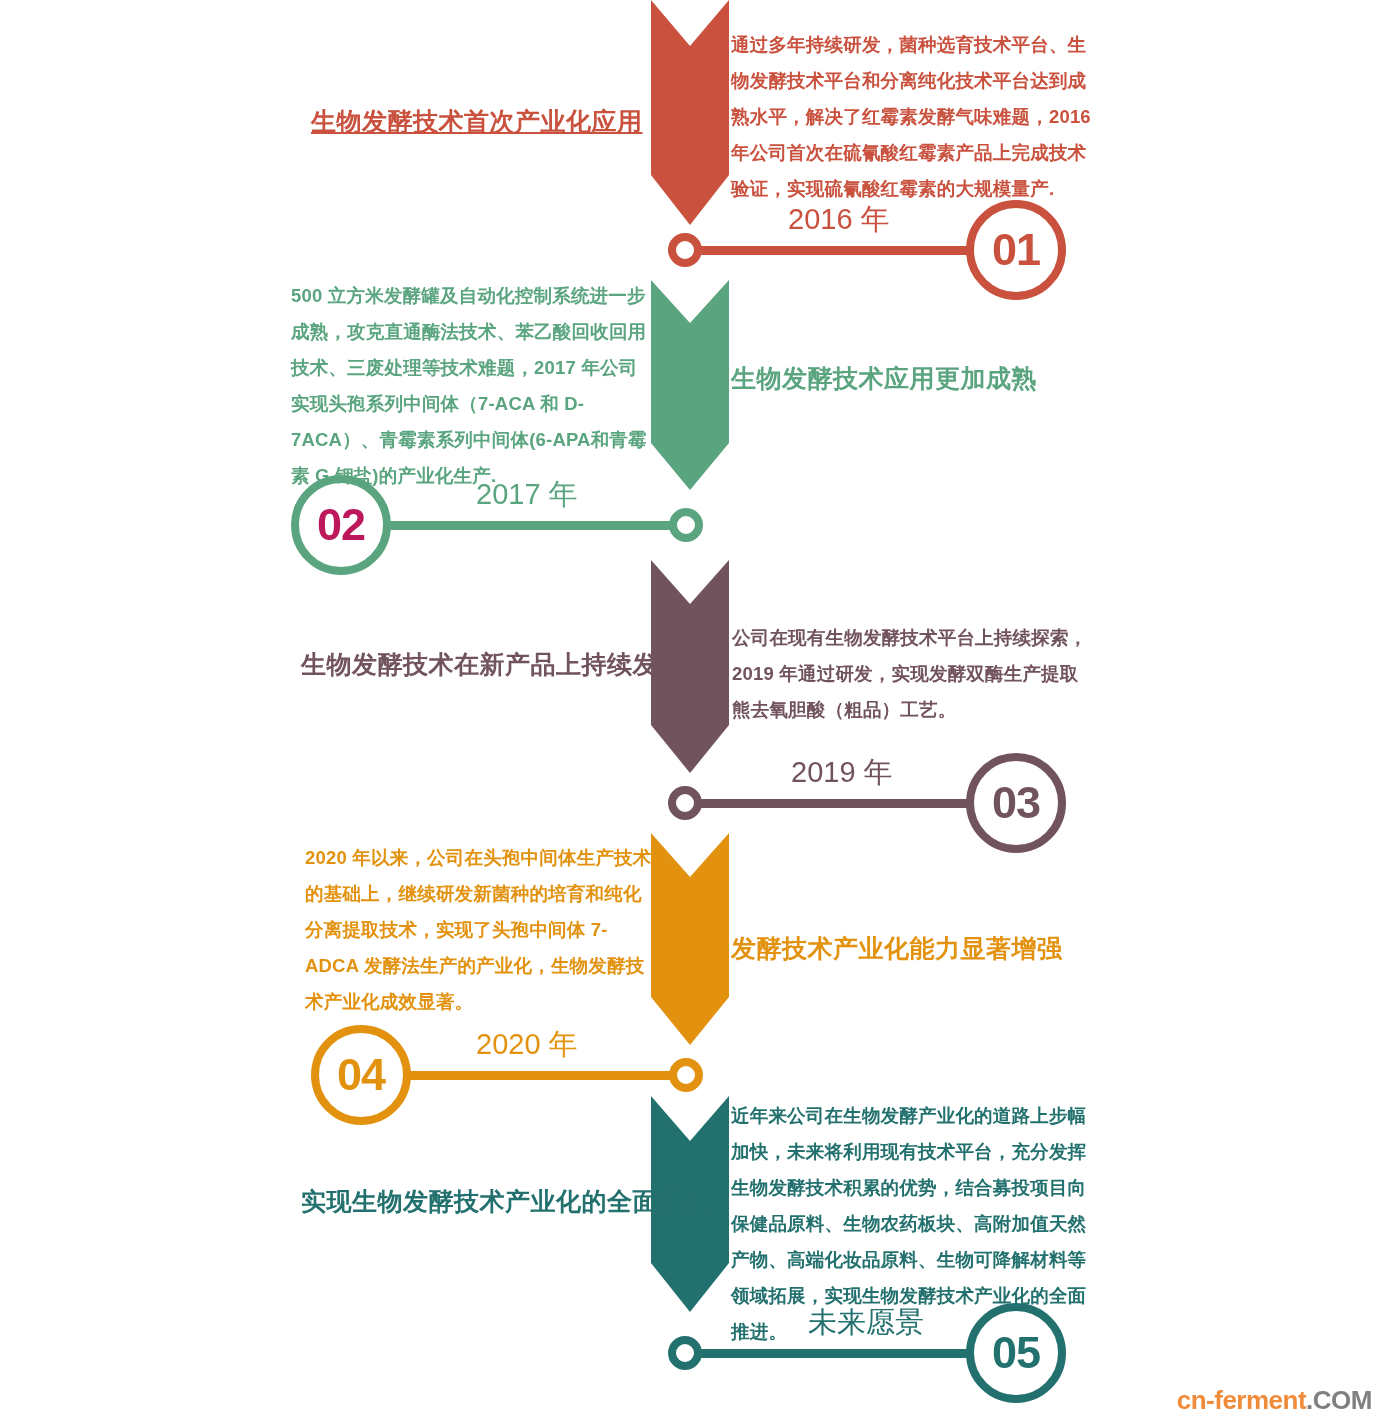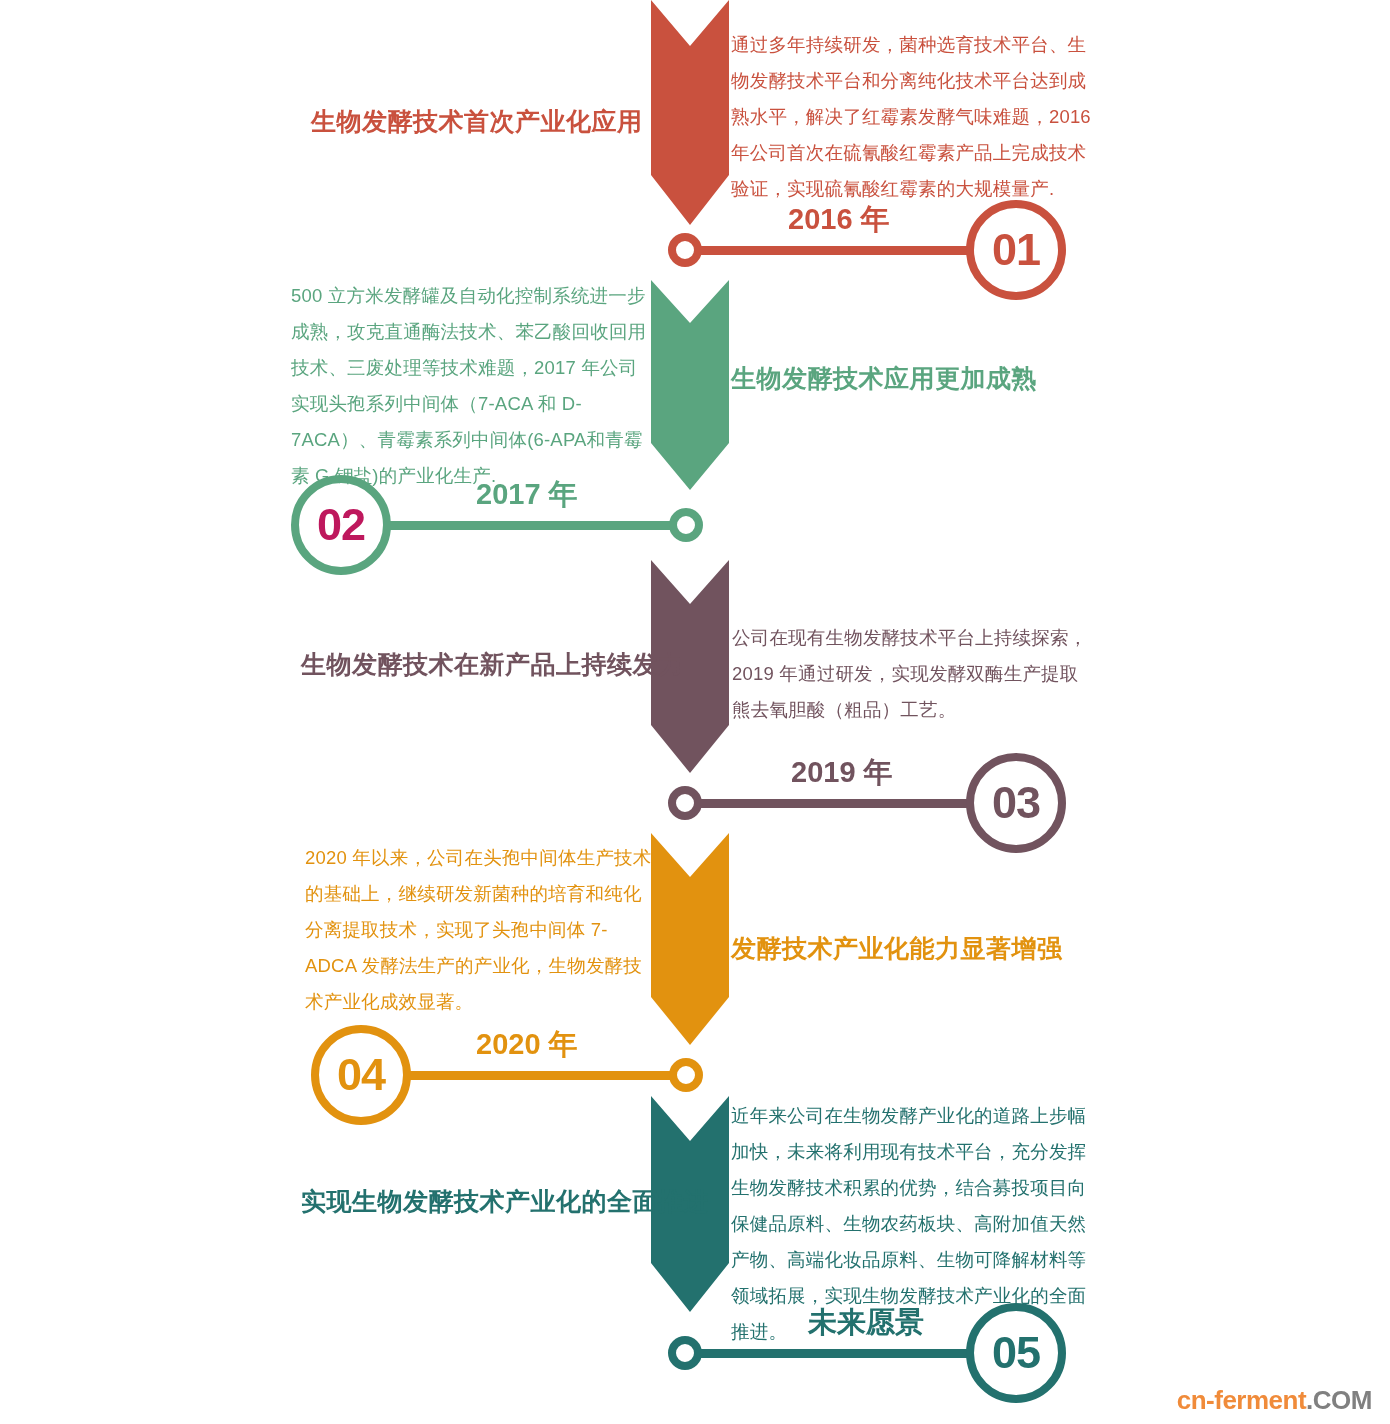--- a/index.html
+++ b/index.html
@@ -59,40 +59,40 @@
     align-items: center;
     justify-content: center;
     font-size: 45px;
     font-weight: bold;
     letter-spacing: -1px;
   }
   .year-label {
     position: absolute;
     top: -2px;
     font-size: 29px;
-    font-weight: bold;
+    font-weight: normal;
     white-space: nowrap;
     text-align: right;
   }
 
   
   .heading {
     position: absolute;
     font-size: 25px;
     font-weight: bold;
     white-space: nowrap;
     letter-spacing: 0.5px;
   }
 
   
   .para {
     position: absolute;
     font-size: 18.5px;
     line-height: 36px;
-    font-weight: normal;
+    font-weight: bold;
     letter-spacing: 0.2px;
   }
 
   
   #watermark {
     position: absolute;
     right: 18px;
     bottom: 8px;
     font-size: 26px;
     font-weight: bold;
@@ -112,21 +112,21 @@
     </svg>
   </div>
 
   <div class="connector" style="left:651px; top:202px; width:440px;">
     <div class="small-dot" style="left:17px; border-color:#c9513e;"></div>
     <div class="conn-line" style="left:45px; width:330px; background:#c9513e;"></div>
     <div class="year-label" style="left:137px; color:#c9513e;">2016 年</div>
     <div class="big-circle" style="left:315px; border-color:#c9513e; color:#c9513e;">01</div>
   </div>
 
-  <div class="heading" style="left:311px; top:105px; color:#c9513e;">生物发酵技术首次产业化应用</div>
+  <div class="heading" style="left:311px; top:105px; color:#c9513e;text-decoration:underline;">生物发酵技术首次产业化应用</div>
 
   <div class="para" style="left:731px; top:27px; width:363px; color:#c9513e;">通过多年持续研发，菌种选育技术平台、生物发酵技术平台和分离纯化技术平台达到成熟水平，解决了红霉素发酵气味难题，2016 年公司首次在硫氰酸红霉素产品上完成技术验证，实现硫氰酸红霉素的大规模量产.</div>
 
   <div class="arrow" style="top:280px; height:210px;">
     <svg viewBox="0 0 78 210" preserveAspectRatio="none">
       <polygon points="0,0 39,43 78,0 78,163 39,210 0,163" fill="#5aa57f"></polygon>
     </svg>
   </div>
 
   <div class="connector" style="left:291px; top:477px; width:430px;">

